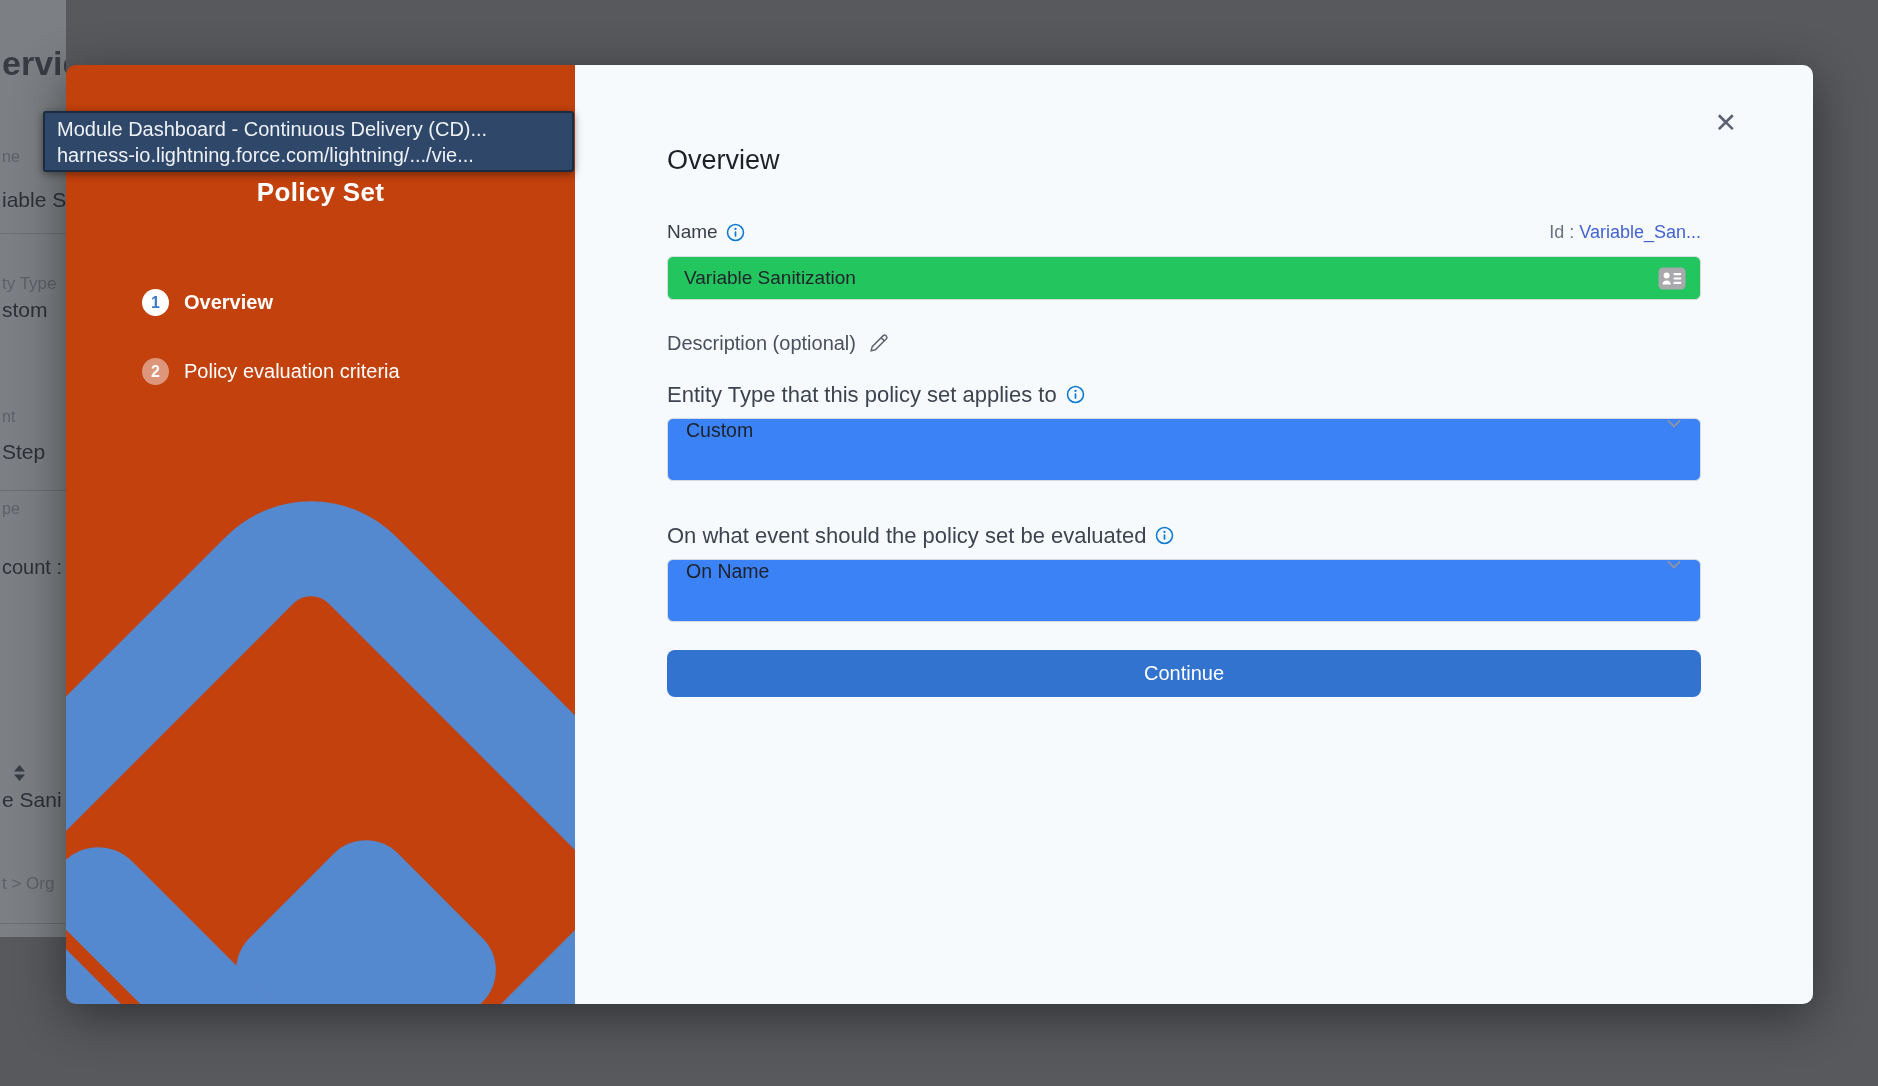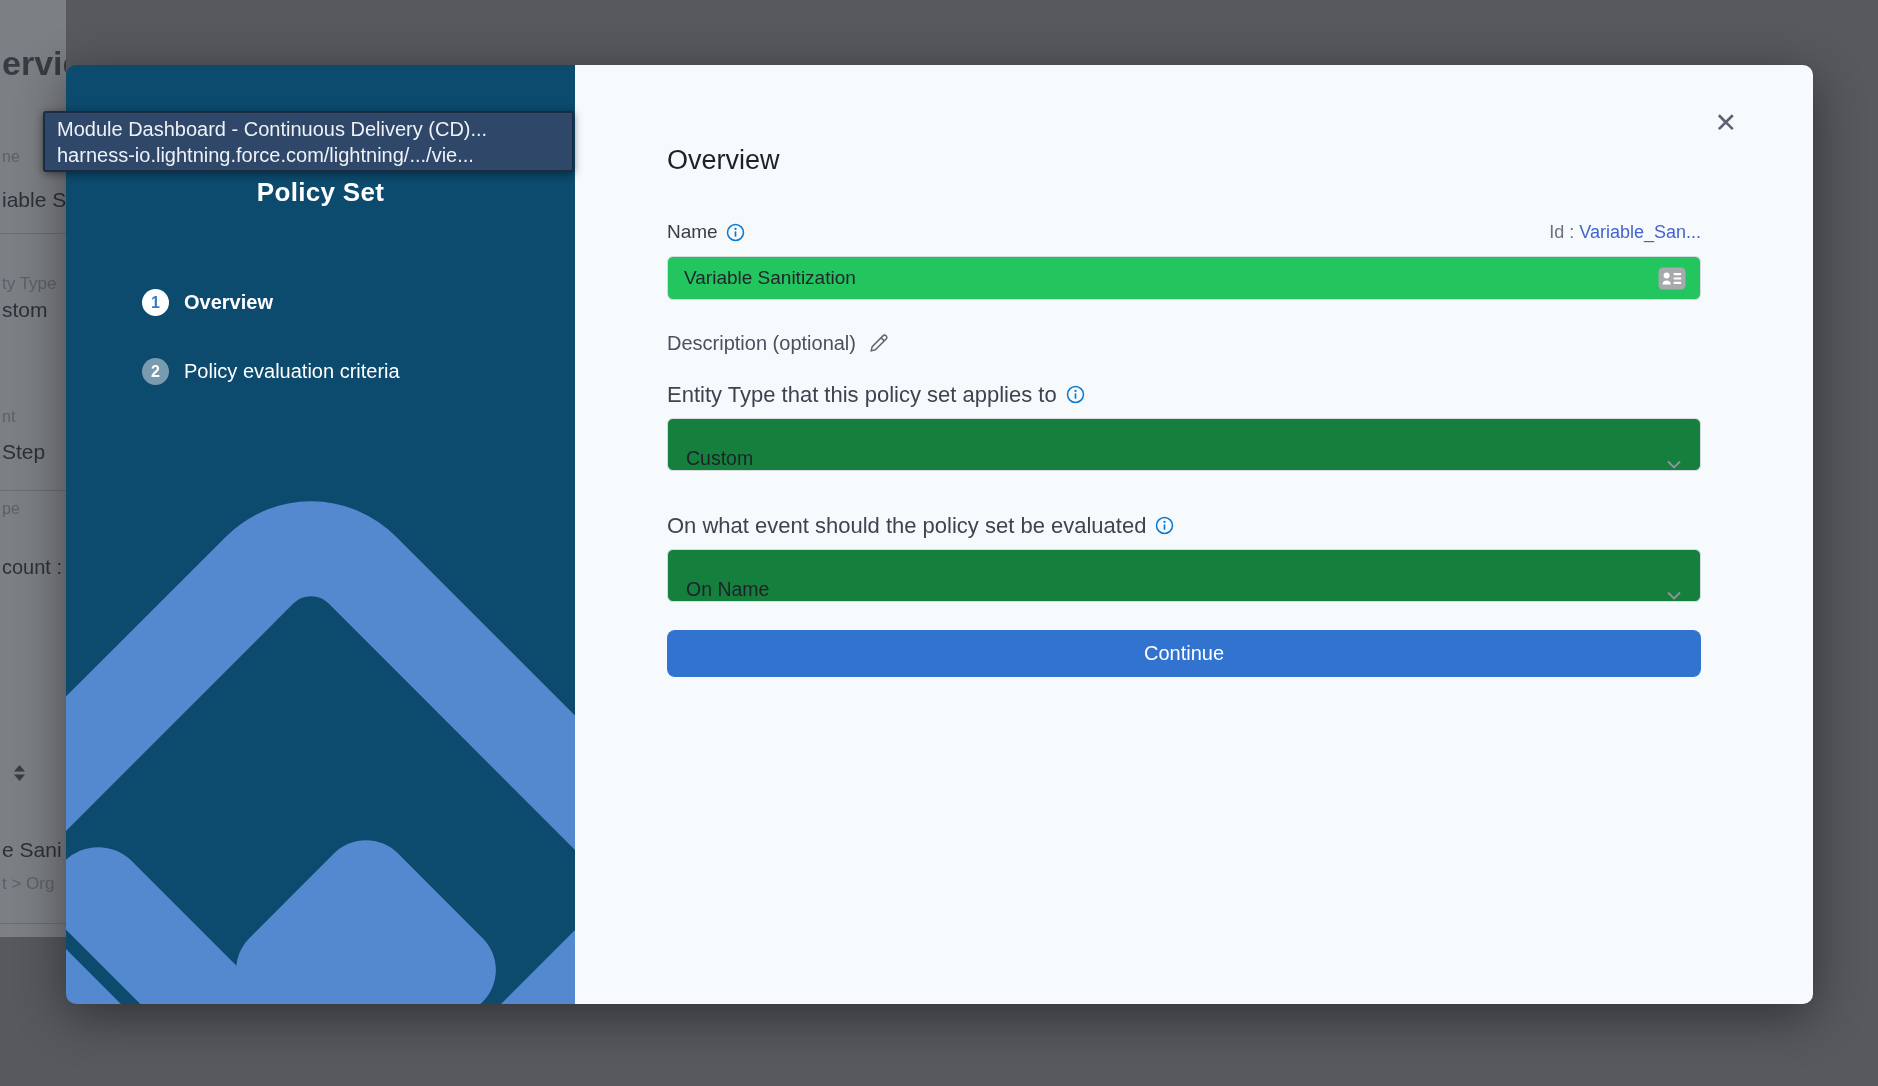--- a/index.html
+++ b/index.html
@@ -12,21 +12,21 @@
   .frag-heading{top:44px;font-size:34px;font-weight:700;color:#383c42;}
   .frag-label{font-size:16px;color:#5d6167;}
   .frag-value{font-size:21px;color:#2d3137;}
   .strip-div{position:absolute;left:0;width:66px;height:1px;background:#6b6e72;}
   .sort-icon{position:absolute;left:12px;top:762px;}
 
   
   .modal{position:absolute;left:66px;top:65px;width:1747px;height:939px;border-radius:10px;display:flex;box-shadow:0 12px 50px rgba(0,0,0,.45);z-index:10;}
 
   
-  .panel-left{position:relative;width:509px;background:#0c4a6e;border-radius:10px 0 0 10px;overflow:hidden;flex:none;}
+  .panel-left{position:relative;width:509px;background:#c2410c;border-radius:10px 0 0 10px;overflow:hidden;flex:none;}
   .wizard-title{margin-top:112px;text-align:center;color:#ffffff;font-size:26px;font-weight:700;letter-spacing:.3px;position:relative;z-index:2;}
   .steps{position:absolute;left:76px;top:224px;z-index:2;}
   .step{display:flex;align-items:center;gap:15px;margin-bottom:42px;cursor:pointer;}
   .step-circle{width:27px;height:27px;border-radius:50%;display:flex;align-items:center;justify-content:center;font-size:16px;flex:none;}
   .step-active .step-circle{background:#ffffff;color:#3e79c8;font-weight:700;}
   .step-inactive .step-circle{background:rgba(255,255,255,.45);color:#ffffff;font-weight:600;}
   .step-label{color:#ffffff;font-size:20px;}
   .step-active .step-label{font-weight:700;}
   
   .wm{position:absolute;z-index:1;}
@@ -46,21 +46,21 @@
   .id-prefix{color:#6c6f82;}
   .id-link{color:#4363d0;cursor:pointer;}
   .text-field{margin-top:13px;height:44px;background:#22c55e;border:1px solid #d9dbe3;border-radius:6px;display:flex;align-items:center;padding:0 14px 0 16px;box-sizing:border-box;}
   .text-input{flex:1;border:none;outline:none;background:transparent;font-family:inherit;font-size:19px;color:#22252c;padding:0;}
   .desc-row{margin-top:31px;display:flex;align-items:center;gap:12px;height:24px;}
   .desc-label{font-size:20px;font-weight:500;color:#4c4f5e;}
   .field-label-row{display:flex;align-items:center;gap:9px;height:23px;}
   .field-label{font-size:22px;font-weight:500;color:#3f4350;}
   .mt-entity{margin-top:28px;}
   .mt-event{margin-top:43px;}
-  .select-box{margin-top:12px;height:53px;background:#15803d;border:1px solid #d8dae2;border-radius:6px;display:flex;align-items:flex-end;justify-content:space-between;padding:0 18px;box-sizing:border-box;cursor:pointer;}
+  .select-box{margin-top:12px;height:63px;background:#3b82f6;border:1px solid #d8dae2;border-radius:6px;display:flex;align-items:flex-start;justify-content:space-between;padding:0 18px;box-sizing:border-box;cursor:pointer;}
   .select-value{font-size:19.5px;color:#1f222a;}
   .continue-btn{margin-top:28px;height:47px;width:100%;border:none;border-radius:8px;background:#3273d0;color:#ffffff;font-size:20px;font-weight:500;font-family:inherit;display:flex;align-items:center;justify-content:center;cursor:pointer;}
 
   
   .tab-tooltip{position:absolute;left:43px;top:111px;width:531px;height:61px;box-sizing:border-box;background:#2f486a;border:2px solid #1b2b42;border-radius:3px;padding:3px 12px 0;z-index:50;box-shadow:0 2px 8px rgba(0,0,0,.45);overflow:hidden;}
   .tab-tooltip div{font-size:20px;line-height:26px;color:#eef1f5;white-space:nowrap;overflow:hidden;}
 
   svg{display:block;}
 </style>
 </head>
@@ -79,21 +79,21 @@
     <div class="frag frag-value" style="top:440px;">Step</div>
     <div class="strip-div" style="top:490px;"></div>
     <div class="frag frag-label" style="top:500px;">pe</div>
     <div class="frag frag-value" style="top:556px;font-size:20px;">count :</div>
     <div class="sort-icon">
       <svg width="15" height="22" viewBox="0 0 15 22">
         <path d="M7.5 3L13 9.5H2z" fill="#383c44"></path>
         <path d="M7.5 19L2 12.5h11z" fill="#383c44"></path>
       </svg>
     </div>
-    <div class="frag frag-value" style="top:838px;">e Sani</div>
+    <div class="frag frag-value" style="top:788px;">e Sani</div>
     <div class="frag frag-label" style="top:874px;font-size:17px;">t &gt; Org</div>
     <div class="strip-div" style="top:923px;"></div>
   </div>
 
   <div class="modal">
 
     <div class="panel-left">
       <div class="wizard-title">Policy Set</div>
       <div class="steps">
         <div class="step step-active">

